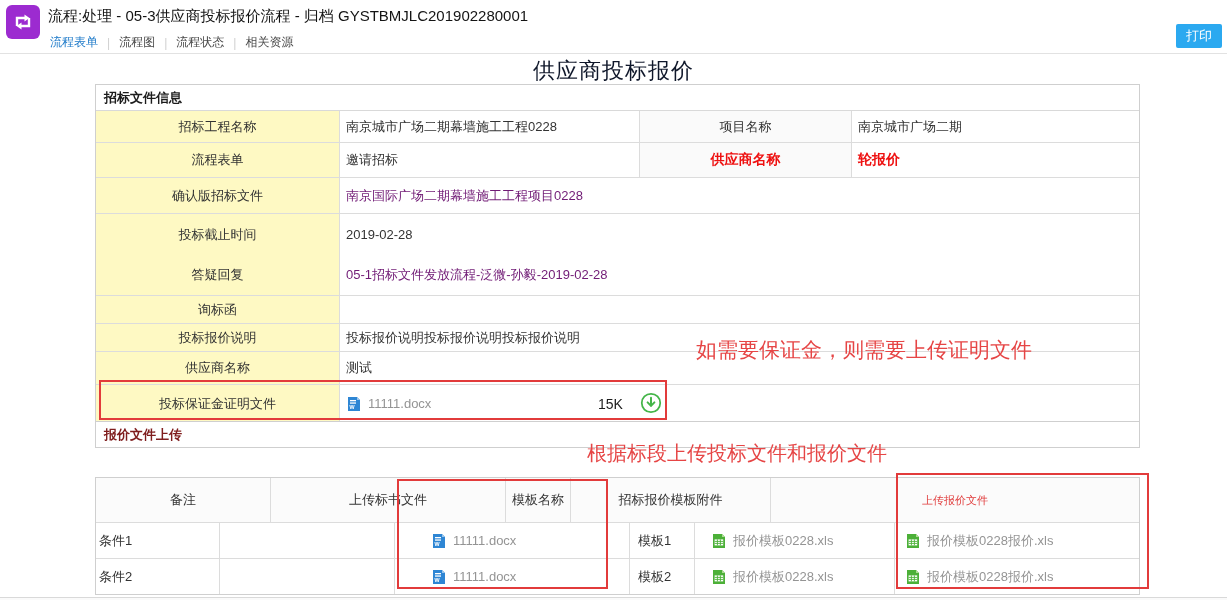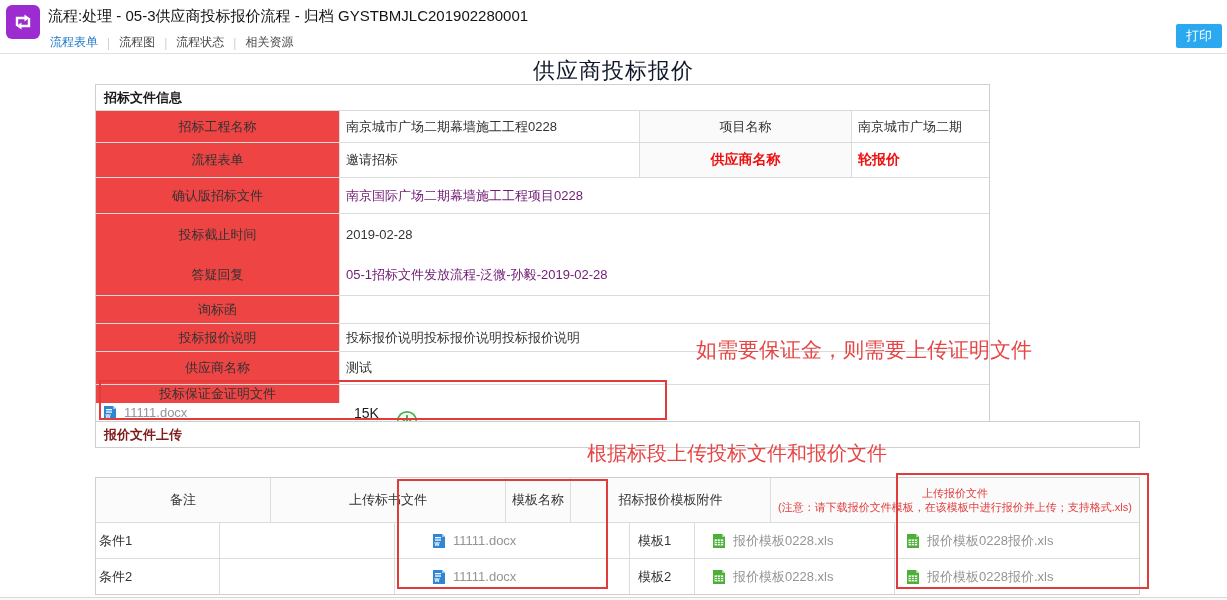--- a/index.html
+++ b/index.html
@@ -14,27 +14,27 @@
   .tab { cursor:pointer; padding:0 2px; }
   .tab.active { color:#1e7ac9; }
   .tab-sep { color:#d0d0d0; margin:0 7px; }
   .print-btn { position:absolute; right:5px; top:24px; width:46px; height:24px; background:#2ba9f0; color:#fff;
                font-size:13px; border:none; border-radius:2px; cursor:pointer; font-family:inherit; }
 
   .page-title { position:absolute; left:0; top:56px; width:100%; text-align:center; font-size:22px; color:#0f172a;
                 font-weight:500; letter-spacing:1px; }
 
   
-  .tbl1 { position:absolute; left:95px; top:84px; width:895px; border:1px solid #cfcfcf; background:#fff; }
+  .tbl1 { position:absolute; left:95px; top:84px; width:1045px; border:1px solid #cfcfcf; background:#fff; }
   .sec-h { height:26px; line-height:25px; padding-left:8px; font-weight:bold; font-size:13px; color:#1c1c1c;
            border-bottom:1px solid #d9d9d9; background:#fff; }
   .row { display:flex; border-bottom:1px solid #dcdcdc; }
   .row.nb { border-bottom:none; }
-  .row:last-child { border-bottom:none;flex-direction:column; }
-  .lab { width:244px; flex:none; background:#ef4444; border-right:1px solid #dcdcdc; display:flex;
+  .row:last-child { border-bottom:none; }
+  .lab { width:244px; flex:none; background:#fef9c3; border-right:1px solid #dcdcdc; display:flex;
          align-items:center; justify-content:center; font-size:13px; color:#333; text-align:center; }
   .val { flex:1; display:flex; align-items:center; padding-left:6px; font-size:13px; color:#333; min-width:0; }
   .val.mid { width:300px; flex:none; border-right:1px solid #dcdcdc; }
   .lab2 { width:212px; flex:none; background:#fafafa; border-right:1px solid #dcdcdc; display:flex;
           align-items:center; justify-content:center; font-size:13px; color:#333; }
   .redtxt { color:#ee1111 !important; font-weight:bold; font-size:14px !important; }
   .link { color:#701a75; cursor:pointer; }
   .h32{height:32px} .h35{height:35px} .h36{height:36px} .h41{height:41px} .h28{height:28px} .h33{height:33px} .h37{height:37px}
   .fname { color:#949494; margin-left:6px; font-size:13px; cursor:pointer; }
   .fsize { position:absolute; left:258px; color:#1c1c1c; font-size:14px; }
@@ -174,21 +174,20 @@
   <div class="sec2">报价文件上传</div>
 
   <div class="tbl2">
     <div class="t2h">
       <div class="hc w2">备注</div>
       <div class="hc w3" style="padding-left:0">上传标书文件</div>
       <div class="hc w4" style="padding-left:0">模板名称</div>
       <div class="hc w5" style="padding-left:0">招标报价模板附件</div>
       <div class="hc redh">
         <span>上传报价文件</span>
-        <span>(注意：请下载报价文件模板，在该模板中进行报价并上传；支持格式.xls)</span>
       </div>
     </div>
 
     <div class="t2r">
       <div class="c w1">条件1</div>
       <div class="c w2"></div>
       <div class="c w3">
         <svg class="icon16" viewBox="0 0 16 16">
           <path d="M2 1h9l3 3v11H2z" fill="#2e86d4"></path>
             <path d="M11 1v3h3z" fill="#9cc6ec"></path>

